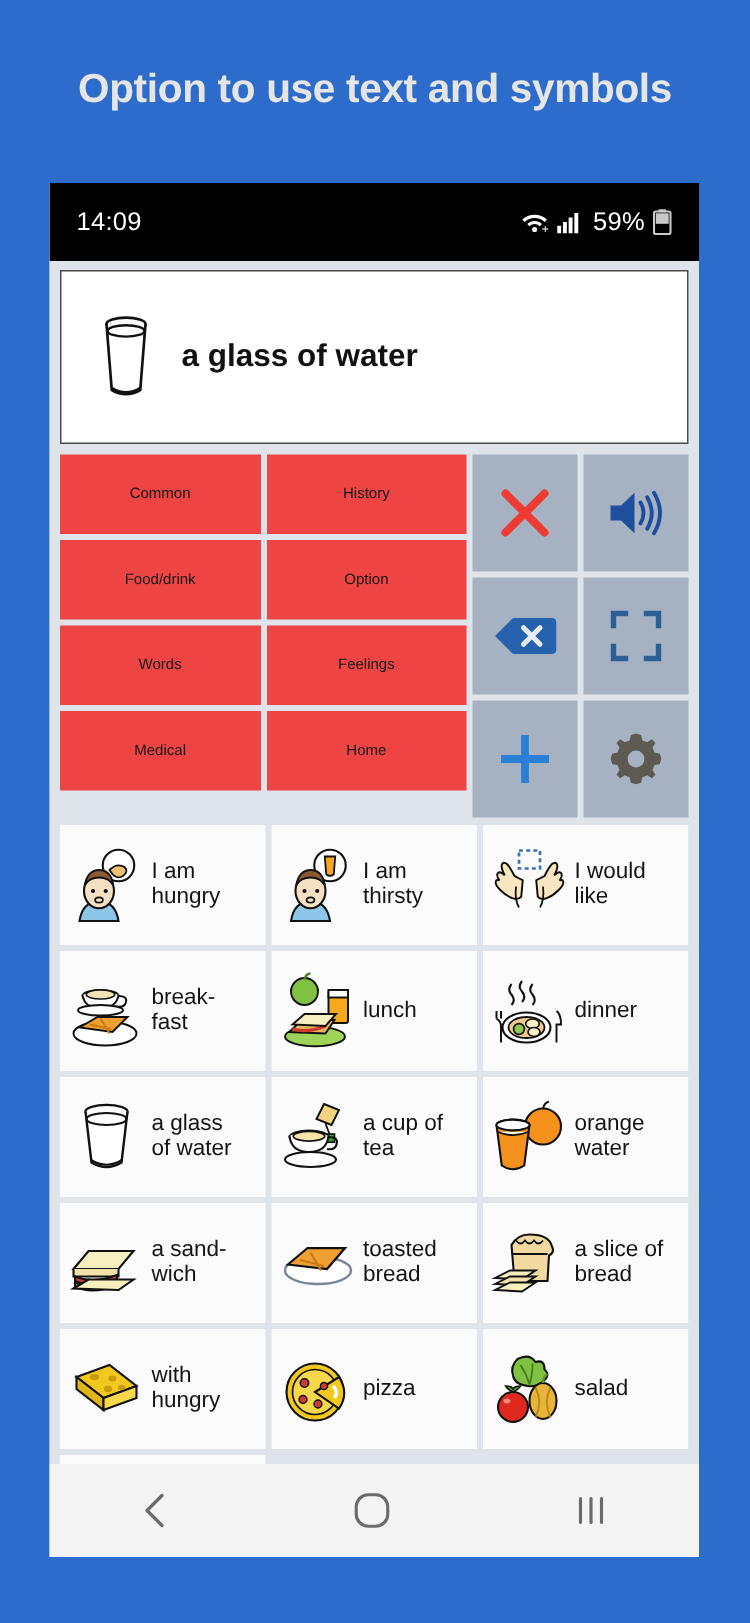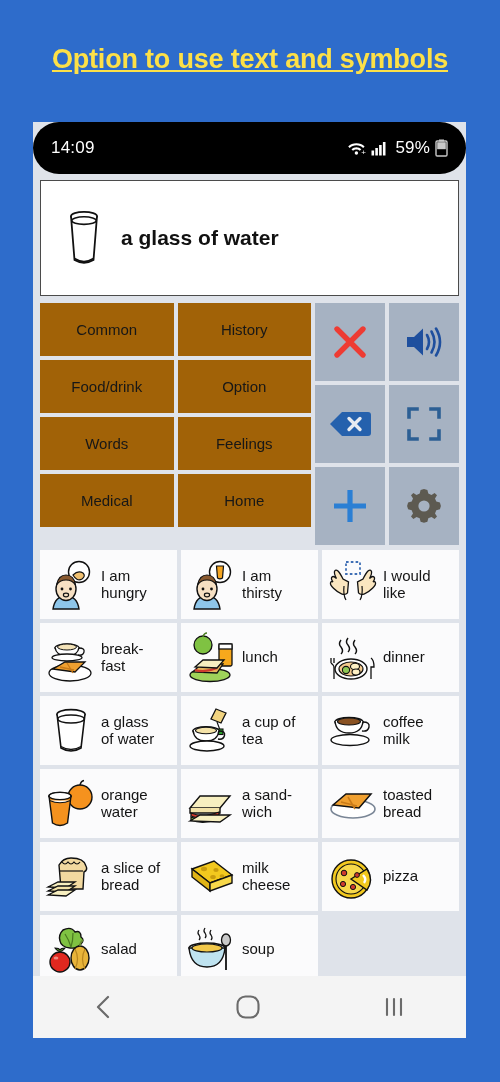--- a/index.html
+++ b/index.html
@@ -8,42 +8,40 @@
     background: #2e6ccb;
     font-family: "Liberation Sans", sans-serif;
     overflow: hidden;
   }
   .page { position: relative; width: 500px; height: 1082px; background: #2e6ccb; }
 
   
   .title {
     position: absolute; top: 44px; left: 0; width: 500px;
     text-align: center;
-    color: #fde047;
+    color: #e5e5e5;
     font-size: 27px;
     font-weight: 600;
     letter-spacing: -0.2px;
-    text-decoration: underline;
   }
 
   
   .phone {
     position: absolute; left: 33px; top: 122px;
     width: 433px; height: 916px;
     background: #dfe3ea;
     overflow: hidden;
   }
 
   
   .statusbar {
     height: 52px; background: #000; color: #fff;
     display: flex; align-items: center;
     padding: 0 18px;
     font-size: 17px;
-    border-radius: 26px;
   }
   .status-time { font-size: 17px; letter-spacing: .2px; }
   .status-right {
     margin-left: auto; display: flex; align-items: center; gap: 5px;
   }
   .status-pct { font-size: 17px; letter-spacing: .2px; margin-left: 2px;}
   .ico-wifi, .ico-sig, .ico-bat { display: block; }
 
   
   .appbody {
@@ -63,43 +61,43 @@
 
   
   .controls {
     display: flex; gap: 4px; margin-top: 7px; flex: 0 0 auto;
   }
   .cats {
     display: grid; grid-template-columns: 1fr 1fr;
     grid-auto-rows: 53px; gap: 4px; flex: 1 1 auto;
   }
   .catbtn {
-    background: #a16207;
+    background: #ef4444;
     display: flex; align-items: center; justify-content: center;
-    font-size: 15px; color: #171717;
+    font-size: 10px; color: #171717;
     border: none; cursor: pointer;
   }
   .actions {
     display: grid; grid-template-columns: 70px 70px;
     grid-auto-rows: 78px; gap: 4px; flex: 0 0 auto;
   }
   .actbtn {
     background: #a6b2c2;
     display: flex; align-items: center; justify-content: center;
     cursor: pointer;
   }
 
   
   .gridwrap { margin-top: 5px; flex: 1 1 auto; overflow: hidden; }
   .symgrid {
     display: grid; grid-template-columns: repeat(3, 1fr);
     gap: 4px;
   }
   .cell {
-    background: #fbfbfc; height: 69px;
+    background: #fbfbfc; height: 80px;
     display: flex; align-items: center;
     padding: 0 16px 0 5px; gap: 4px;
     cursor: pointer; overflow: hidden;
   }
   .cell .art { flex: 0 0 auto; width: 52px; height: 52px; display:block; }
   .cell .lbl {
     font-size: 15px; color: #141414; line-height: 1.12;
     word-break: break-word;
   }
 
@@ -335,30 +333,20 @@
               <rect x="31.5" y="24" width="5.5" height="5.5" fill="#2aa32a" stroke="#111" stroke-width="1.1"></rect>
               <ellipse cx="20" cy="26" rx="13" ry="4.3" fill="#fff" stroke="#111" stroke-width="1.4"></ellipse>
               <path d="M7 25 q1 11 13 11 q12 0 13-11" fill="#fff" stroke="#111" stroke-width="1.4"></path>
               <ellipse cx="20" cy="25.5" rx="10.5" ry="3.2" fill="#f5e3a8" stroke="#111" stroke-width="1.1"></ellipse>
               <path d="M33 26 q6.5 0 5.5 4.5 q-1 4.5-6.5 3.5" fill="none" stroke="#111" stroke-width="1.4"></path>
               <ellipse cx="21" cy="41" rx="17" ry="5" fill="#fff" stroke="#111" stroke-width="1.4"></ellipse>
             </svg>
             <span class="lbl">a cup of tea</span>
           </div>
 
-          <div class="cell">
-            <svg class="art" viewBox="0 0 52 52">
-              <ellipse cx="22" cy="17" rx="14" ry="4.6" fill="#fff" stroke="#111" stroke-width="1.4"></ellipse>
-              <path d="M8 16 q1 12 14 12 q13 0 14-12" fill="#fff" stroke="#111" stroke-width="1.4"></path>
-              <ellipse cx="22" cy="16.5" rx="11.5" ry="3.5" fill="#8a5222" stroke="#111" stroke-width="1.1"></ellipse>
-              <path d="M36 17 q7 0 6 5 q-1 5-7 4" fill="none" stroke="#111" stroke-width="1.4"></path>
-              <ellipse cx="23" cy="35" rx="19" ry="5.5" fill="#fff" stroke="#111" stroke-width="1.4"></ellipse>
-            </svg>
-            <span class="lbl">coffee milk</span>
-          </div>
 
           <div class="cell">
             <svg class="art" viewBox="0 0 52 52">
               <circle cx="35" cy="19" r="12" fill="#f5921e" stroke="#111" stroke-width="1.4"></circle>
               <path d="M35 7 q1-4 4-4.5" fill="none" stroke="#111" stroke-width="1.4"></path>
               <ellipse cx="15" cy="18" rx="11" ry="3.6" fill="#fff" stroke="#111" stroke-width="1.4"></ellipse>
               <path d="M4 18 L7.5 45 Q15 50 22.5 45 L26 18" fill="#f5921e" stroke="#111" stroke-width="1.4"></path>
               <path d="M4.6 22.5 Q15 27 25.4 22.5" fill="#fff" stroke="#111" stroke-width="1.2"></path>
               <ellipse cx="15" cy="18" rx="11" ry="3.6" fill="#fff" stroke="#111" stroke-width="1.4"></ellipse>
             </svg>
@@ -401,21 +389,21 @@
           <div class="cell">
             <svg class="art" viewBox="0 0 52 52">
               <path d="M6 18 l22-8 18 14 -22 8 z" fill="#f2c81e" stroke="#111" stroke-width="1.4"></path>
               <path d="M6 18 v8 l18 14 v-8 z" fill="#e0b417" stroke="#111" stroke-width="1.4"></path>
               <path d="M24 32 l22-8 v8 l-22 8 z" fill="#f7d84a" stroke="#111" stroke-width="1.4"></path>
               <ellipse cx="18" cy="18" rx="3" ry="2.2" fill="#c99c0e"></ellipse>
               <ellipse cx="30" cy="19" rx="2.6" ry="2" fill="#c99c0e"></ellipse>
               <ellipse cx="27" cy="26" rx="2.8" ry="2.1" fill="#c99c0e"></ellipse>
               <ellipse cx="36" cy="25" rx="2.4" ry="1.8" fill="#c99c0e"></ellipse>
             </svg>
-            <span class="lbl">milk cheese</span>
+            <span class="lbl">with hungry</span>
           </div>
 
           <div class="cell">
             <svg class="art" viewBox="0 0 52 52">
               <circle cx="24" cy="28" r="19" fill="#f2c81e" stroke="#111" stroke-width="1.4"></circle>
               <circle cx="24" cy="28" r="15" fill="#f7d84a" stroke="#111" stroke-width="1.1"></circle>
               <path d="M24 28 L40 18 q7 11 0 21 z" fill="#f2c81e" stroke="#111" stroke-width="1.4"></path>
               <circle cx="17" cy="22" r="2.8" fill="#cf3a2e" stroke="#111" stroke-width="1"></circle>
               <circle cx="16" cy="33" r="2.6" fill="#cf3a2e" stroke="#111" stroke-width="1"></circle>
               <circle cx="26" cy="36" r="2.6" fill="#cf3a2e" stroke="#111" stroke-width="1"></circle>

